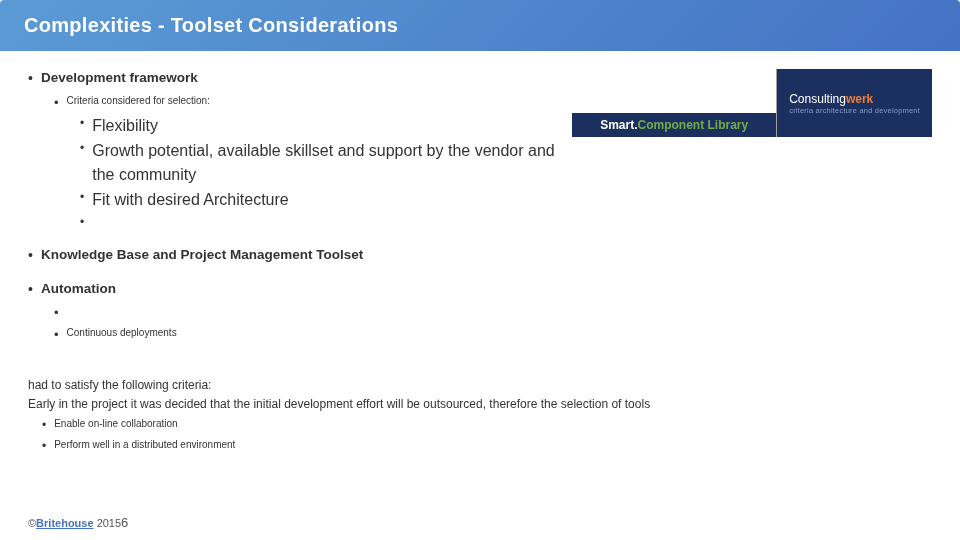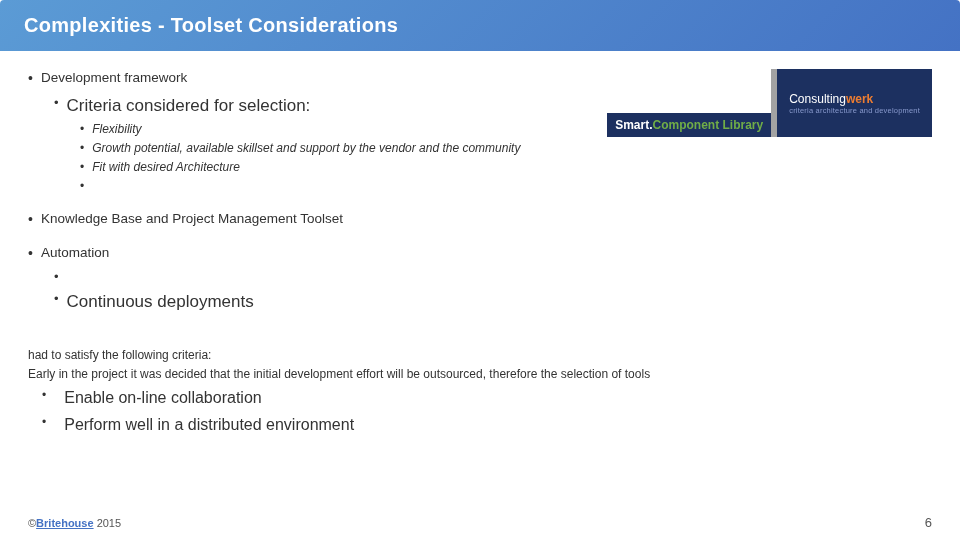--- a/index.html
+++ b/index.html
@@ -56,94 +56,93 @@
     .bullet-main .bullet-dot {
       color: #333;
       margin-right: 8px;
       font-size: 14px;
       line-height: 1.4;
       flex-shrink: 0;
     }
 
     .bullet-main .bullet-text {
       font-size: 13.5px;
-      font-weight: 400;
+      font-weight: 700;
       line-height: 1.4;
     }
 
     .sub-bullet {
       display: flex;
       align-items: flex-start;
       margin-left: 26px;
       margin-bottom: 2px;
     }
 
     .sub-bullet .bullet-dot {
       color: #333;
       margin-right: 8px;
       font-size: 13px;
       line-height: 1.5;
       flex-shrink: 0;
     }
 
     .sub-bullet .bullet-text {
-      font-size: 17px;
+      font-size: 10px;
       font-weight: 400;
       line-height: 1.5;
     }
 
     .sub-sub-bullet {
       display: flex;
       align-items: flex-start;
       margin-left: 52px;
       margin-bottom: 1px;
     }
 
     .sub-sub-bullet .bullet-dot {
       color: #333;
       margin-right: 8px;
       font-size: 12px;
       line-height: 1.5;
       flex-shrink: 0;
     }
 
     .sub-sub-bullet .bullet-text {
-      font-size: 12px;
+      font-size: 16px;
       font-weight: 400;
       line-height: 1.5;
-      font-style: italic;
     }
 
     .logo-box {
       display: flex;
       align-items: stretch;
     }
 
     .logo-left {
       background: #1c3060;
-      padding: 5px 8px;
+      padding: 5px 28px;
       display: flex;
       align-items: center;
       margin-top: 44px;
     }
 
     .logo-left-text {
       color: #fff;
       font-size: 12px;
       font-weight: 600;
     }
 
     .logo-left-text .green {
       color: #70ad47;
     }
 
     .logo-right {
       background: #1c3060;
       padding: 5px 12px;
-      border-left: 6px solid #a3a3a3;
+      border-left: 1px solid #a3a3a3;
       display: flex;
       flex-direction: column;
       align-items: flex-start;
       justify-content: center;
     }
 
     .logo-right-main {
       font-size: 12px;
       color: #fff;
     }
@@ -174,32 +173,30 @@
     }
 
     .closing-bullet .bullet-dot {
       margin-right: 8px;
       font-size: 12px;
       line-height: 1.55;
       flex-shrink: 0;
     }
 
     .closing-bullet .bullet-text {
-      font-size: 16px;
+      font-size: 10px;
       line-height: 1.55;
-      margin-left: 10px;
     }
 
     .footer {
       position: absolute;
       bottom: 10px;
       left: 28px;
-      right: 28px;
-      display: flex;
-      justify-content: space-between;
+      right: 20px;
+      display: flex;
       align-items: center;
     }
 
     .footer-left {
       font-size: 11px;
       color: #555;
     }
 
     .footer-left span.brit {
       color: #4472c4;

